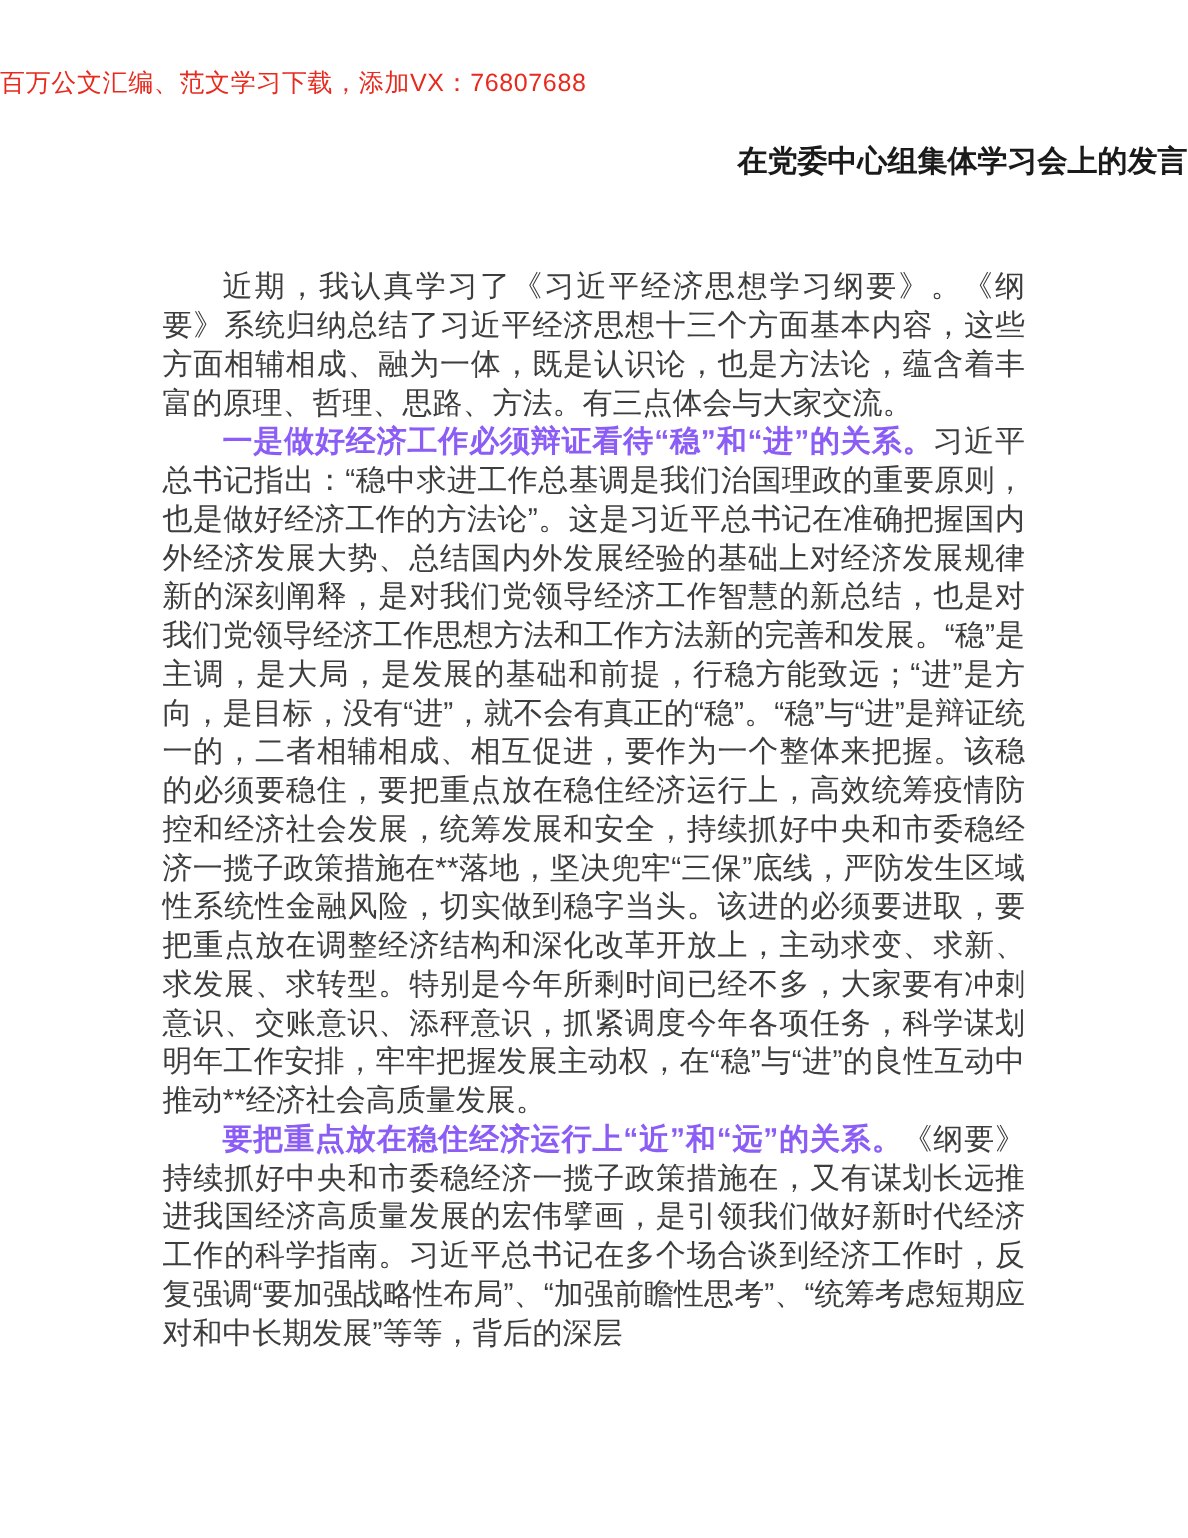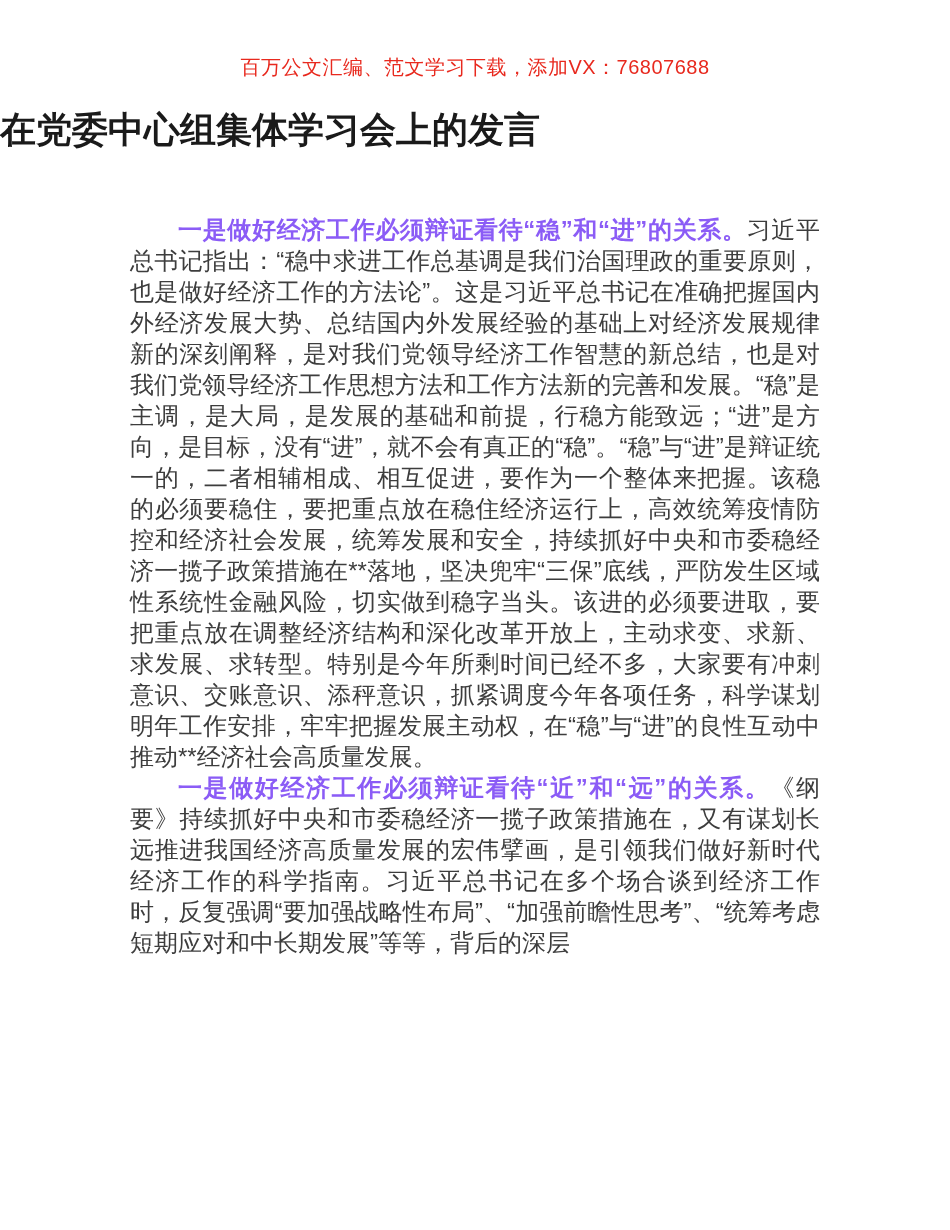--- a/index.html
+++ b/index.html
@@ -14,30 +14,30 @@
     font-family: "Liberation Sans", "DejaVu Sans", sans-serif;
   }
   .doc {
     width: 950px;
     height: 1230px;
     background: #ffffff;
     box-sizing: border-box;
   }
   .notice {
     padding-top: 54px;
-    text-align: center;
+    text-align: left;
     font-size: 20px;
     line-height: 26px;
     color: #e8291e;
     letter-spacing: 0.5px;
   }
   .title {
     margin: 30px 0 0 0;
-    text-align: left;
-    font-size: 36px;
+    text-align: right;
+    font-size: 24px;
     line-height: 40px;
     font-weight: 700;
     color: #1a1a1a;
   }
   .content {
     margin: 64px auto 0 auto;
     width: 690px;
     font-size: 24px;
     line-height: 31px;
     color: #3d3d3d;
@@ -58,19 +58,20 @@
 <body>
 
 <div class="doc">
 
   <div class="notice">百万公文汇编、范文学习下载，添加VX：76807688</div>
 
   <h1 class="title">在党委中心组集体学习会上的发言</h1>
 
   <div class="content">
 
+    <p><span>近期，我认真学习了《习近平经济思想学习纲要》。《纲要》系统归纳总结了习近平经济思想十三个方面基本内容，这些方面相辅相成、融为一体，既是认识论，也是方法论，蕴含着丰富的原理、哲理、思路、方法。有三点体会与大家交流。</span></p>
 
     <p><strong class="lead">一是做好经济工作必须辩证看待“稳”和“进”的关系。</strong><span>习近平总书记指出：“稳中求进工作总基调是我们治国理政的重要原则，也是做好经济工作的方法论”。这是习近平总书记在准确把握国内外经济发展大势、总结国内外发展经验的基础上对经济发展规律新的深刻阐释，是对我们党领导经济工作智慧的新总结，也是对我们党领导经济工作思想方法和工作方法新的完善和发展。“稳”是主调，是大局，是发展的基础和前提，行稳方能致远；“进”是方向，是目标，没有“进”，就不会有真正的“稳”。“稳”与“进”是辩证统一的，二者相辅相成、相互促进，要作为一个整体来把握。该稳的必须要稳住，要把重点放在稳住经济运行上，高效统筹疫情防控和经济社会发展，统筹发展和安全，持续抓好中央和市委稳经济一揽子政策措施在**落地，坚决兜牢“三保”底线，严防发生区域性系统性金融风险，切实做到稳字当头。该进的必须要进取，要把重点放在调整经济结构和深化改革开放上，主动求变、求新、求发展、求转型。特别是今年所剩时间已经不多，大家要有冲刺意识、交账意识、添秤意识，抓紧调度今年各项任务，科学谋划明年工作安排，牢牢把握发展主动权，在“稳”与“进”的良性互动中推动**经济社会高质量发展。</span></p>
 
-    <p><strong class="lead">一是做好经济工作必须辩证看待“近”和“远”的关系。</strong><span>《纲要》持续抓好中央和市委稳经济一揽子政策措施在，又有谋划长远推进我国经济高质量发展的宏伟擘画，是引领我们做好新时代经济工作的科学指南。习近平总书记在多个场合谈到经济工作时，反复强调“要加强战略性布局”、“加强前瞻性思考”、“统筹考虑短期应对和中长期发展”等等，背后的深层</span></p>
+    <p><strong class="lead">要把重点放在稳住经济运行上“近”和“远”的关系。</strong><span>《纲要》持续抓好中央和市委稳经济一揽子政策措施在，又有谋划长远推进我国经济高质量发展的宏伟擘画，是引领我们做好新时代经济工作的科学指南。习近平总书记在多个场合谈到经济工作时，反复强调“要加强战略性布局”、“加强前瞻性思考”、“统筹考虑短期应对和中长期发展”等等，背后的深层</span></p>
 
   </div>
 </div>
 
 </body></html>

